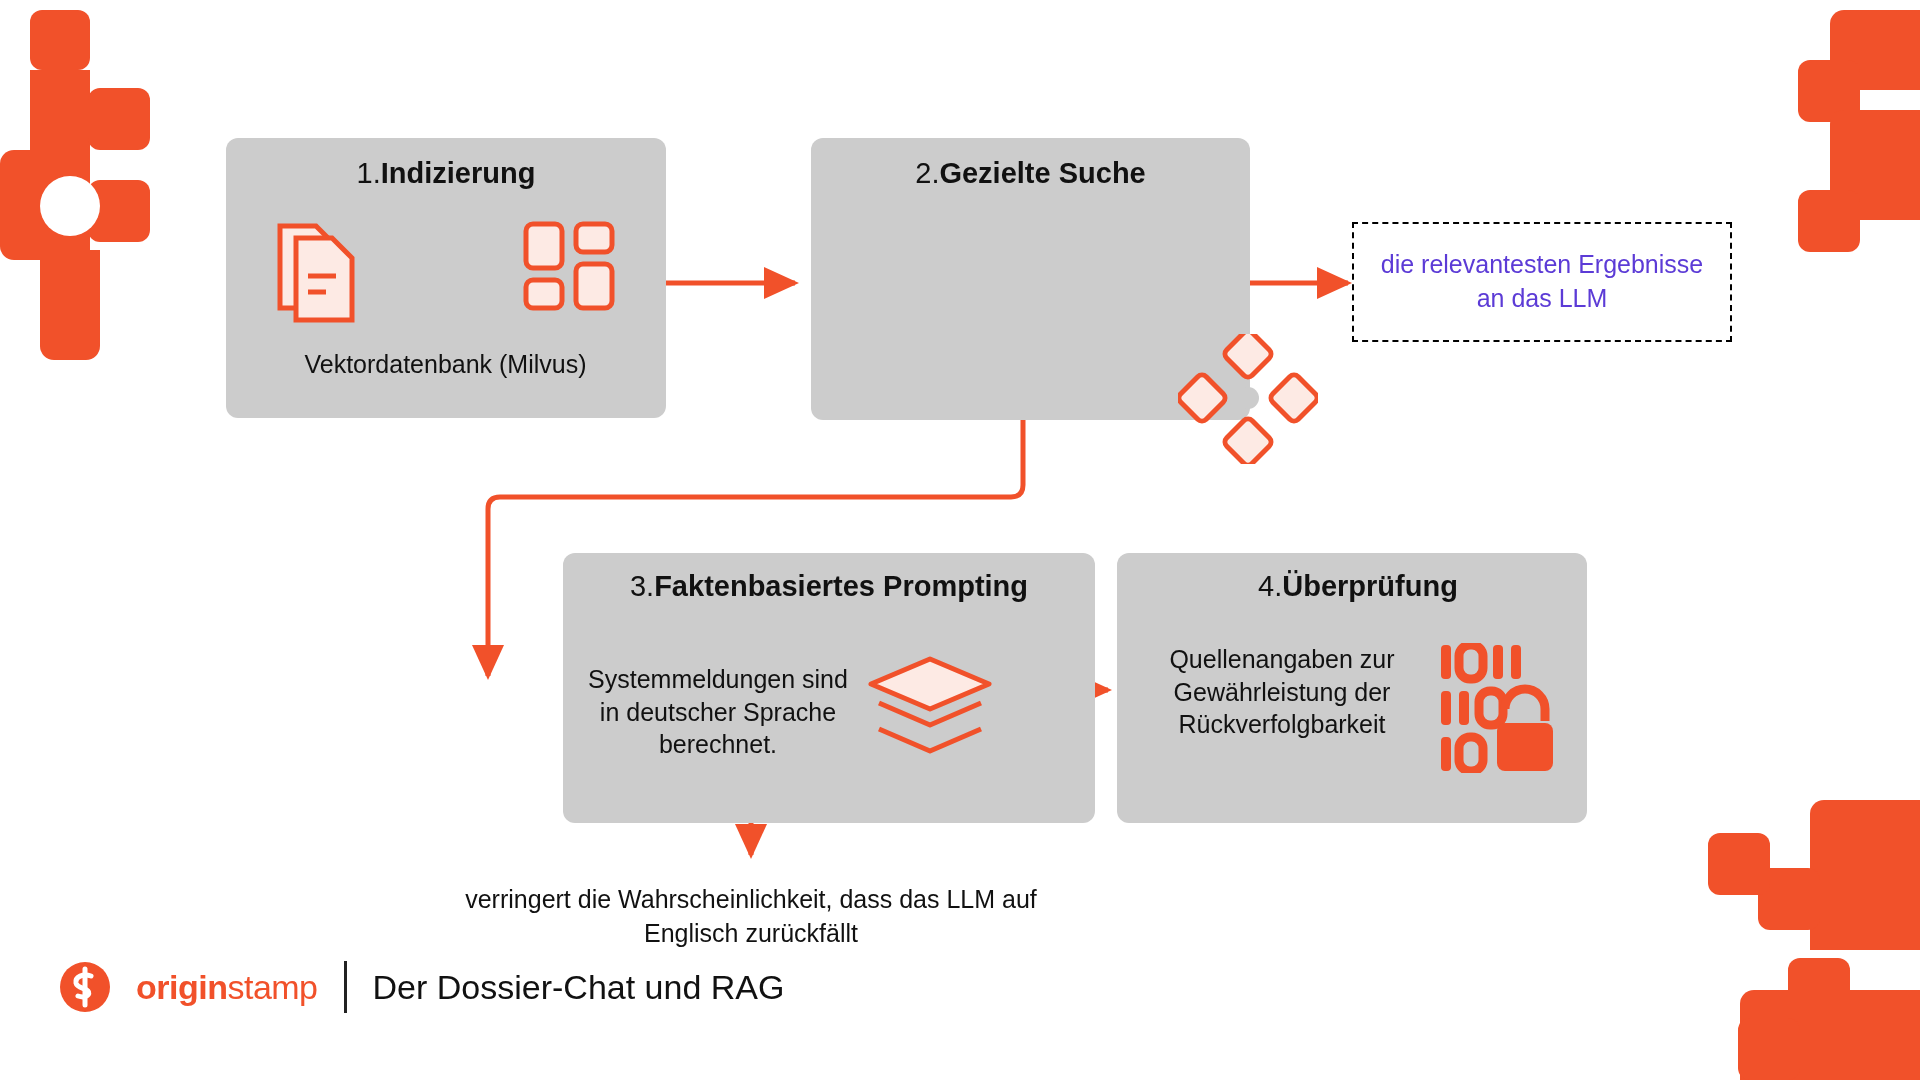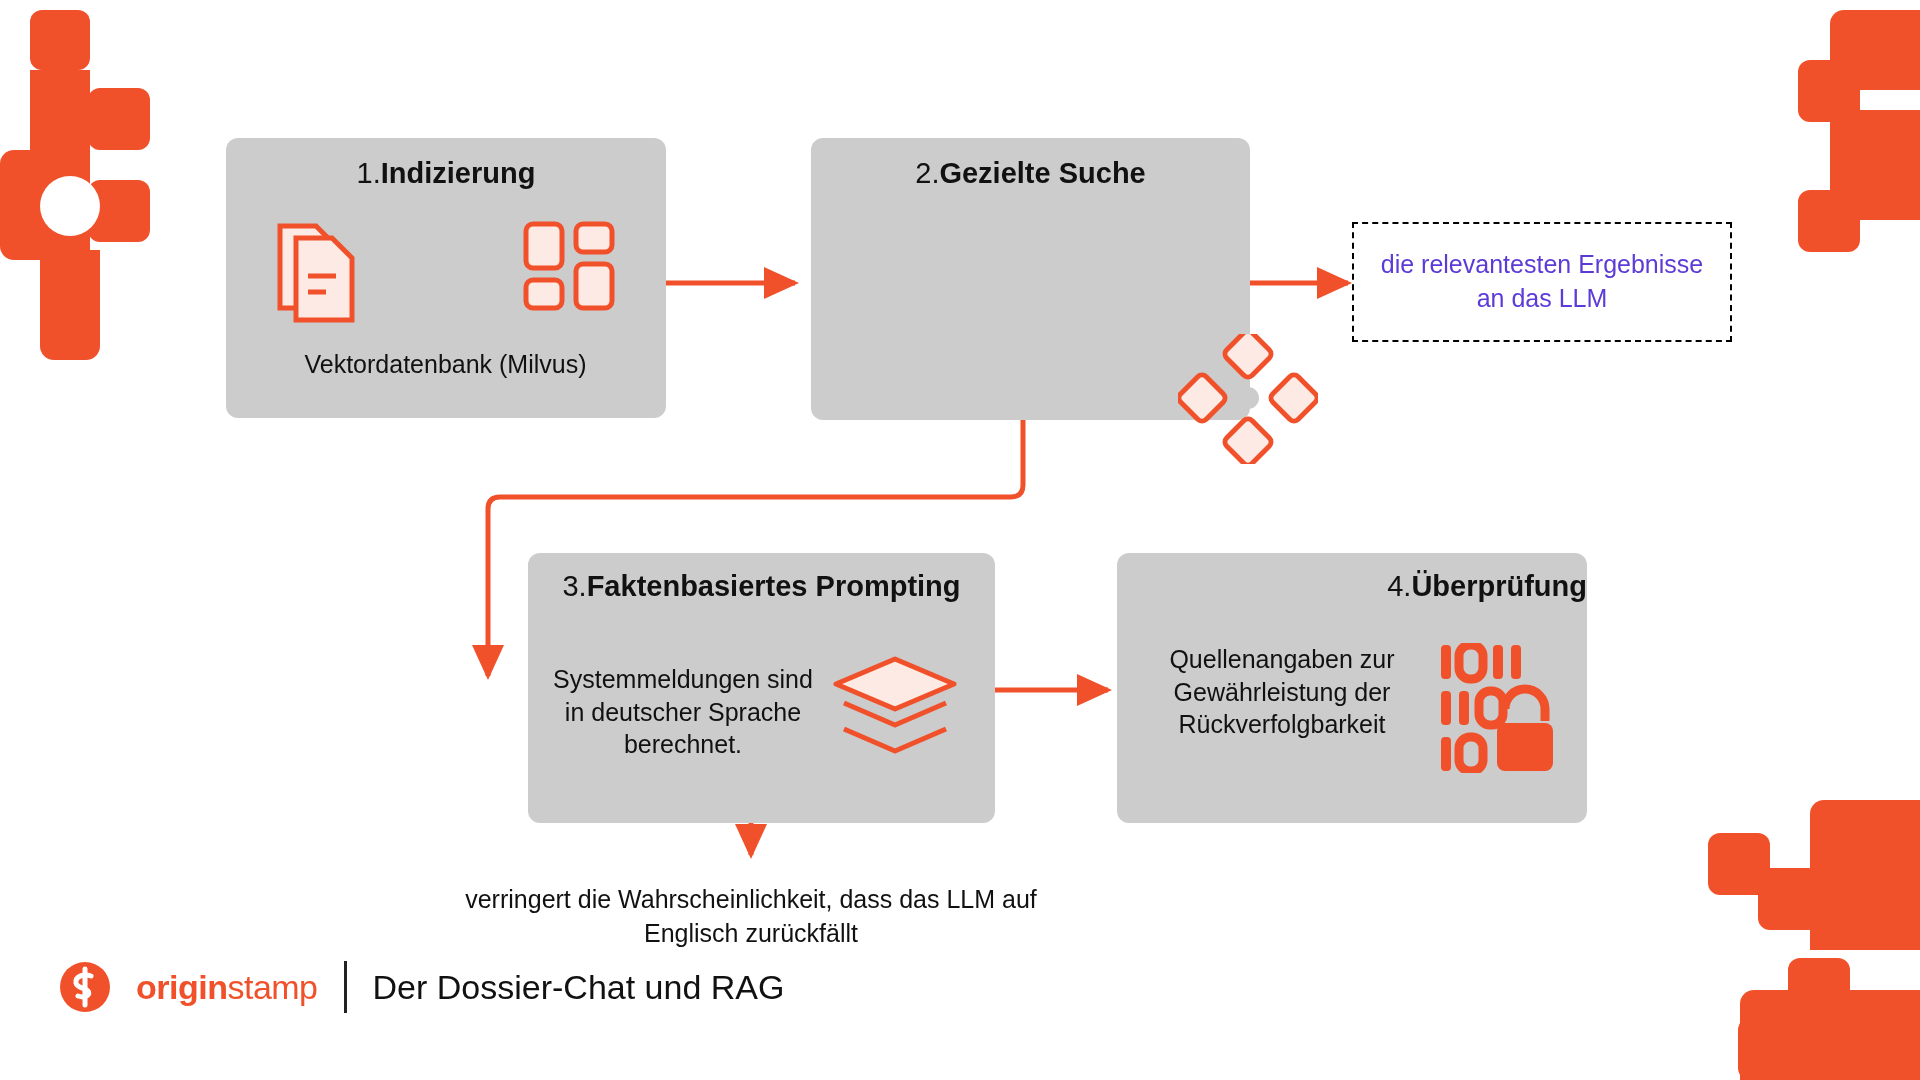--- a/index.html
+++ b/index.html
@@ -199,37 +199,37 @@
     <rect x="98" y="46" width="36" height="36" rx="6" transform="rotate(45 116 64)"></rect>
     <rect x="52" y="90" width="36" height="36" rx="6" transform="rotate(45 70 108)"></rect>
     <circle cx="70" cy="64" r="11" fill="#cccccc" stroke="none"></circle>
   </g>
 </svg>
 
 <div class="dashed-box" style="left:1352px; top:222px; width:380px; height:120px;">
   <span>die relevantesten Ergebnisse an das LLM</span>
 </div>
 
-<div class="card" style="left:528px; top:553px; width:467px; height:270px;">
+<div class="card" style="left:563px; top:553px; width:532px; height:270px;">
   <div class="card-title" style="position:absolute;left:20px;right:20px;top:16px;">
     <span>3.</span><b>Faktenbasiertes Prompting</b>
   </div>
   <div class="card-body" style="position:absolute;left:20px;width:270px;top:110px;">Systemmeldungen sind in deutscher Sprache berechnet.</div>
 
   <svg style="position:absolute;left:300px;top:100px;width:135px;height:120px;" viewBox="0 0 135 120">
     <g stroke="#f1512a" stroke-width="5" stroke-linejoin="round">
       <path d="M67,6 L126,31 L67,56 L8,31 z" fill="#fdeae4"></path>
       <path d="M16,50 L67,72 L118,50" fill="none"></path>
       <path d="M16,76 L67,98 L118,76" fill="none"></path>
     </g>
   </svg>
 </div>
 
 <div class="card" style="left:1117px; top:553px; width:470px; height:270px;">
-  <div class="card-title" style="position:absolute;left:0;right:0;top:16px;text-align:right;padding-left:12px;">
+  <div class="card-title" style="position:absolute;left:0;right:0;top:16px;text-align:center;padding-left:12px;">
     <span>4.</span><b>Überprüfung</b>
   </div>
   <div class="card-body" style="position:absolute;left:20px;width:290px;top:90px;text-align:center;">Quellenangaben zur Gewährleistung der Rückverfolgbarkeit</div>
 
   <svg style="position:absolute;left:320px;top:90px;width:130px;height:130px;" viewBox="0 0 130 130">
     <g fill="#f1512a">
       <rect x="4" y="2" width="10" height="34" rx="4"></rect>
       <rect x="22" y="2" width="24" height="34" rx="11" fill="none" stroke="#f1512a" stroke-width="9"></rect>
       <rect x="56" y="2" width="10" height="34" rx="4"></rect>
       <rect x="74" y="2" width="10" height="34" rx="4"></rect>

